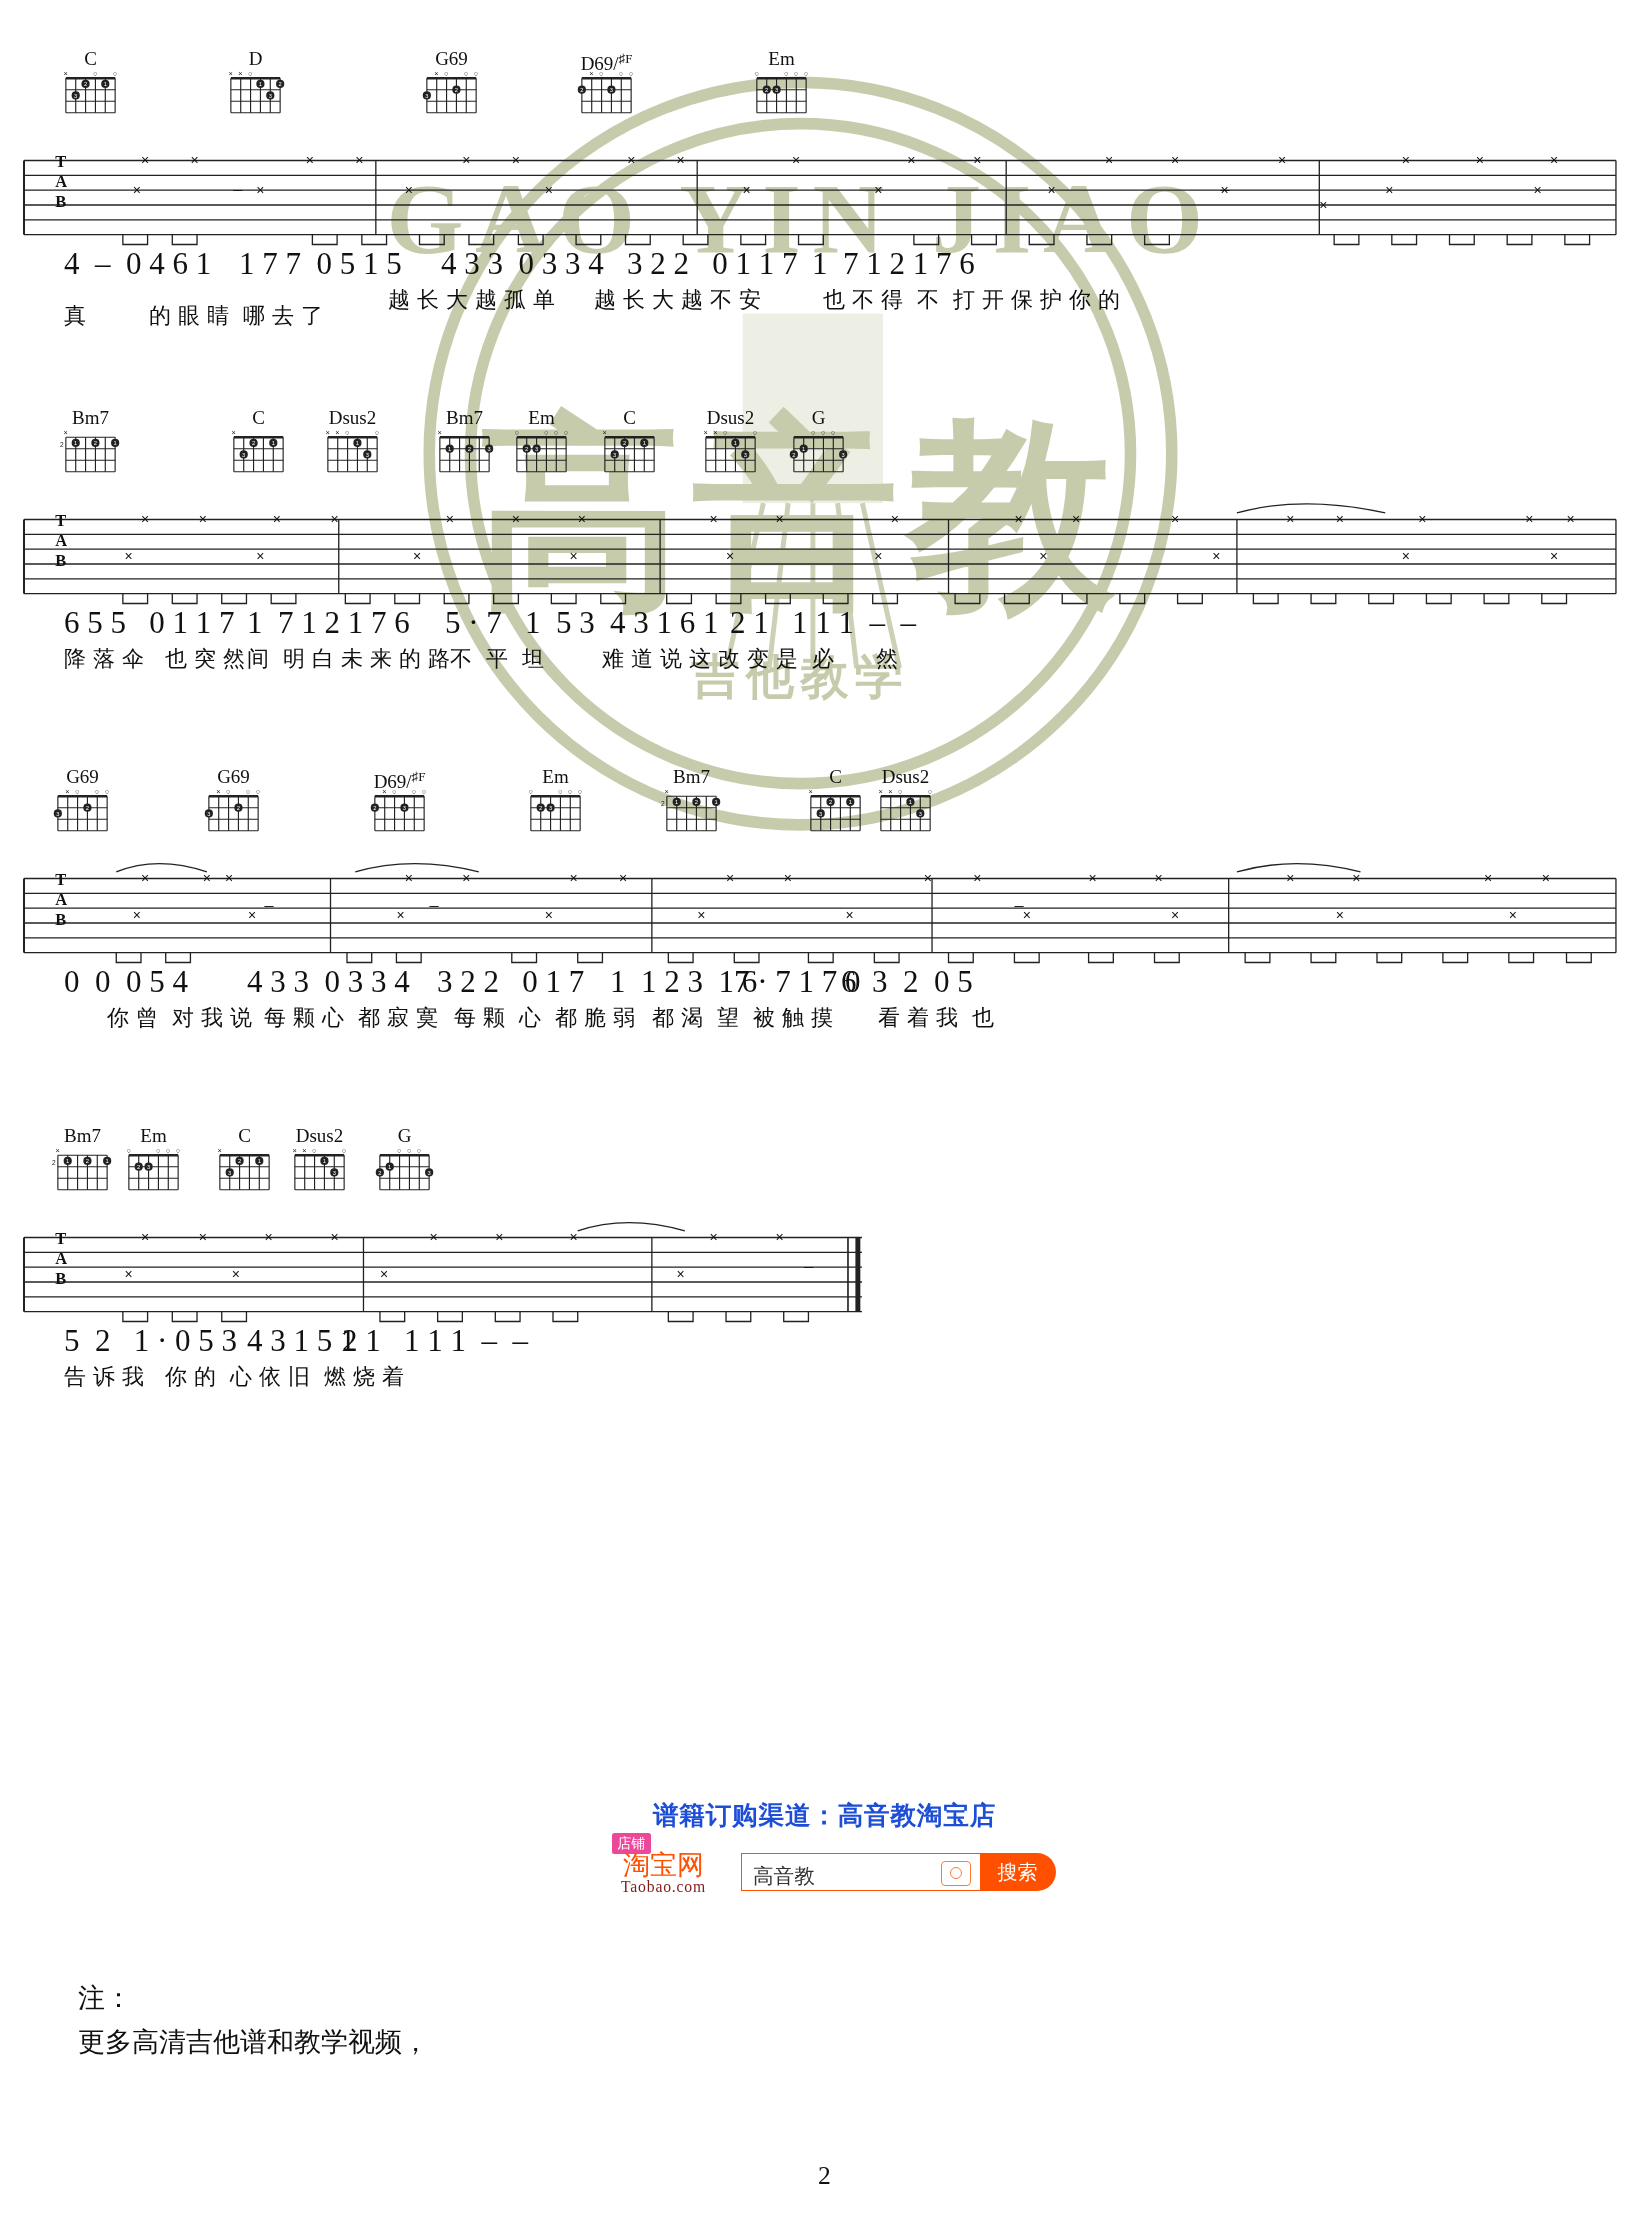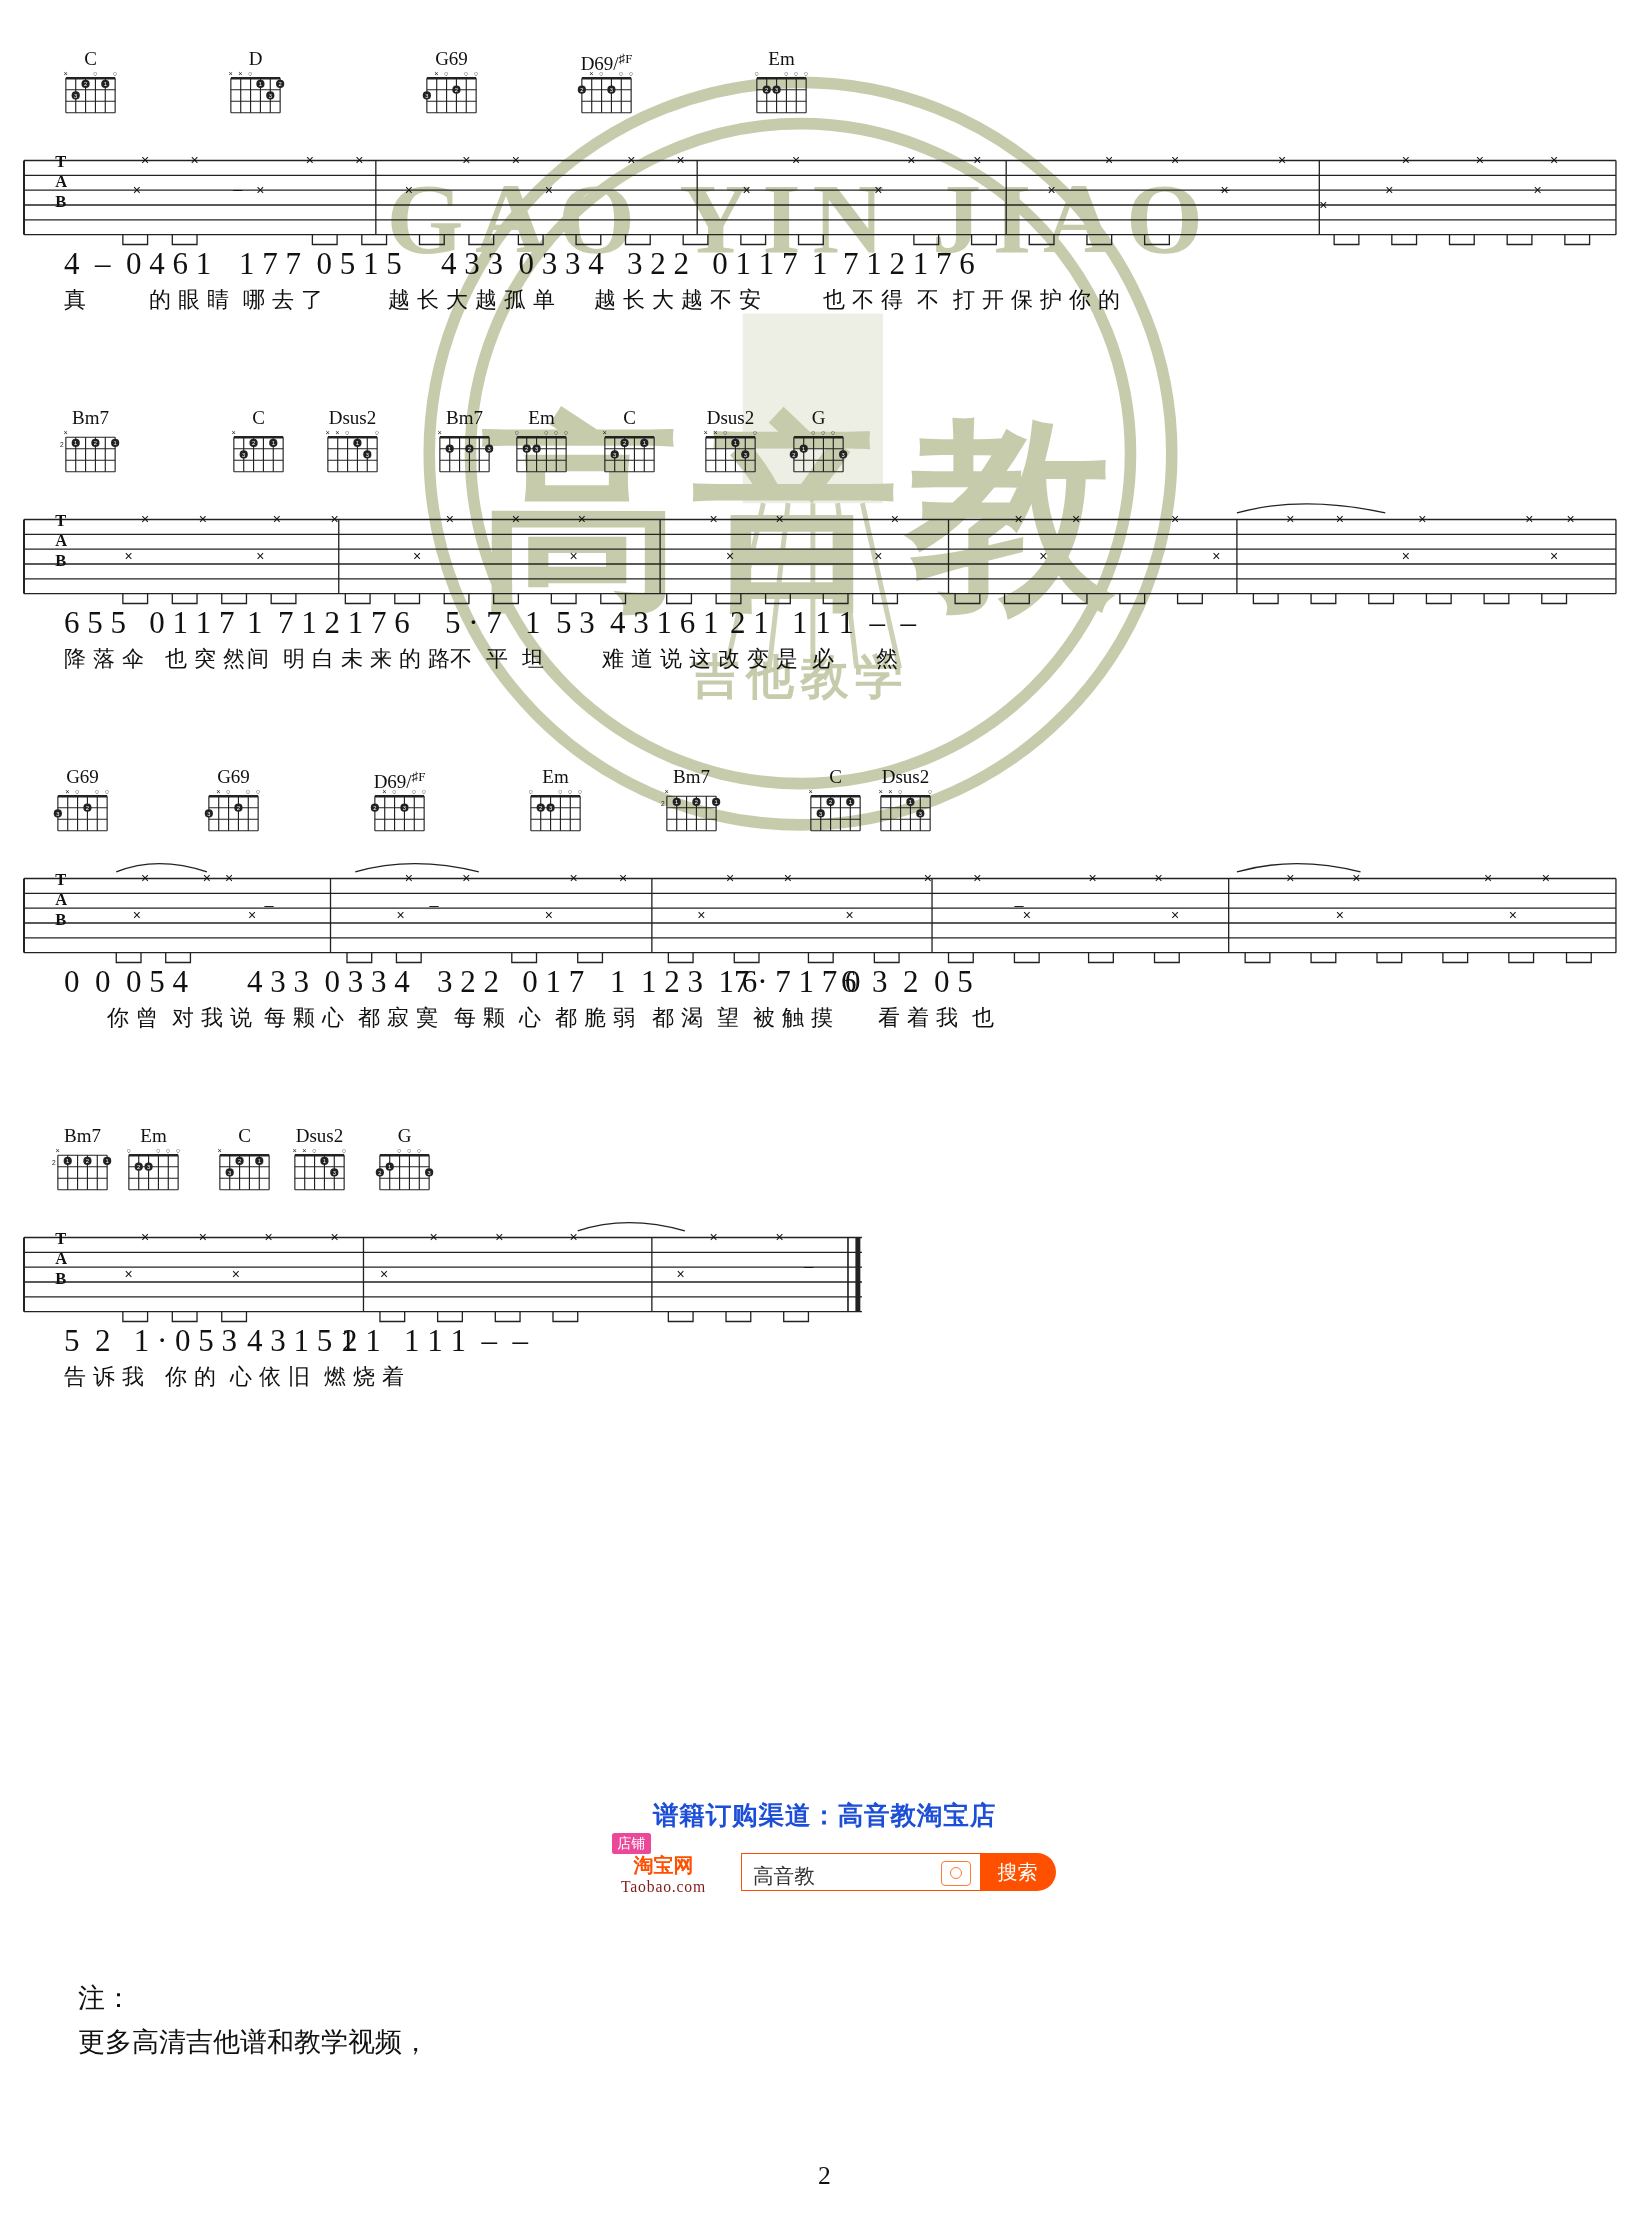--- a/index.html
+++ b/index.html
@@ -136,22 +136,22 @@
     position: absolute;
     left: 18px; top: -13px;
     background: #ec4899;
     color: #fff;
     font-size: 14px;
     padding: 1.6px 5.8px;
     border-radius: 2.5px;
     font-family: "DejaVu Sans", sans-serif;
   }
   .tb-word1 {
-    font-size: 20px;
-    font-weight: bold;
+    font-size: 27px;
+    font-weight: normal;
     color: #ff5000;
     font-family: "DejaVu Sans", sans-serif;
     line-height: 28px;
   }
   .tb-word2 {
     font-size: 15.7px;
     color: #7f1d1d;
     font-family: "Liberation Serif", serif;
     letter-spacing: 0.8px;
     line-height: 16.5px;
@@ -488,21 +488,21 @@
     </div>
 
     <div class="numrow">
       <div class="num" style="left:64px;">4  –  0 4 6 1</div>
       <div class="num" style="left:239px;">1 7 7  0 5 1 5</div>
       <div class="num" style="left:441px;">4 3 3  0 3 3 4</div>
       <div class="num" style="left:627px;">3 2 2   0 1 1 7</div>
       <div class="num" style="left:812px;">1  7 1 2 1 7 6</div>
     </div>
     <div class="lyrrow">
-      <div class="lyr" style="left:64px;">真         的 眼 睛  哪 去 了</div>
+      <div class="lyr" style="left:64px;margin-top:16px;">真         的 眼 睛  哪 去 了</div>
       <div class="lyr" style="left:388px;">越 长 大 越 孤 单</div>
       <div class="lyr" style="left:594px;">越 长 大 越 不 安</div>
       <div class="lyr" style="left:807px;margin-left:16px;">也 不 得  不  打 开 保 护 你 的</div>
     </div>
   </div>
 
   <div class="system" id="sys2" style="top:408px;">
     <div class="chordrow">
       <div class="chorddia" style="left:51px;">
         <div class="cname">Bm7</div>

